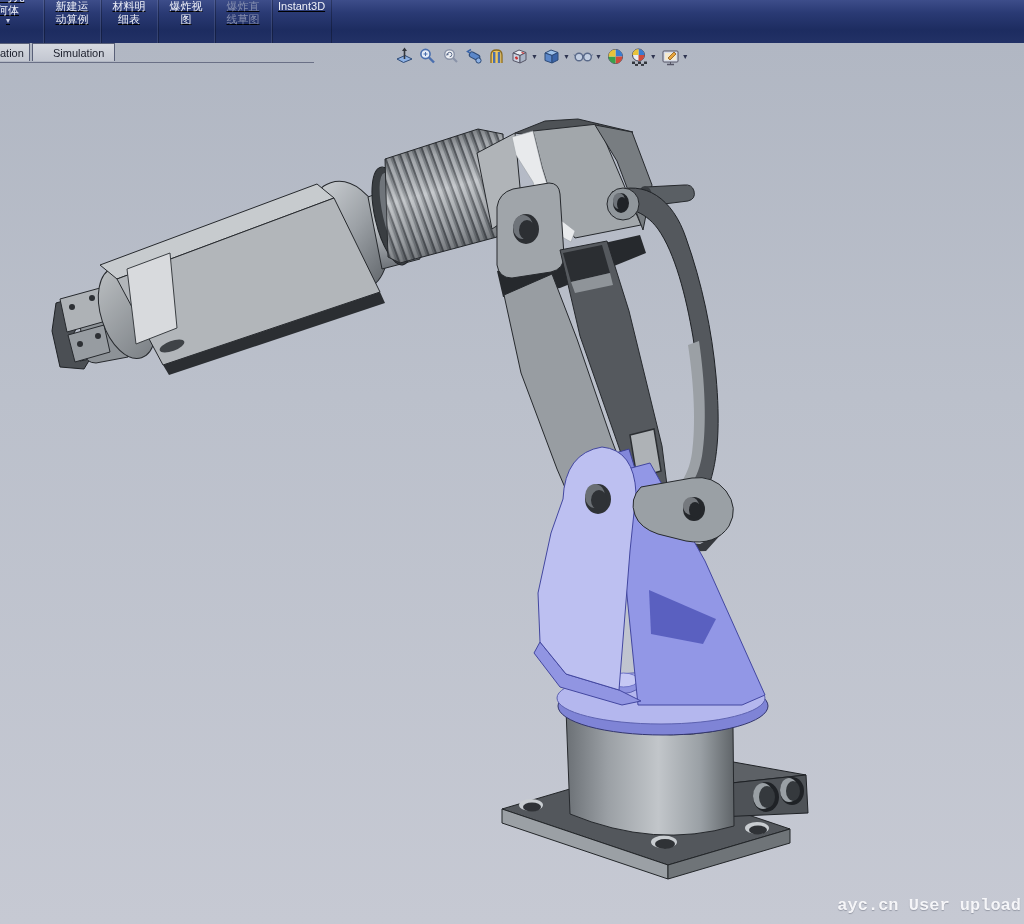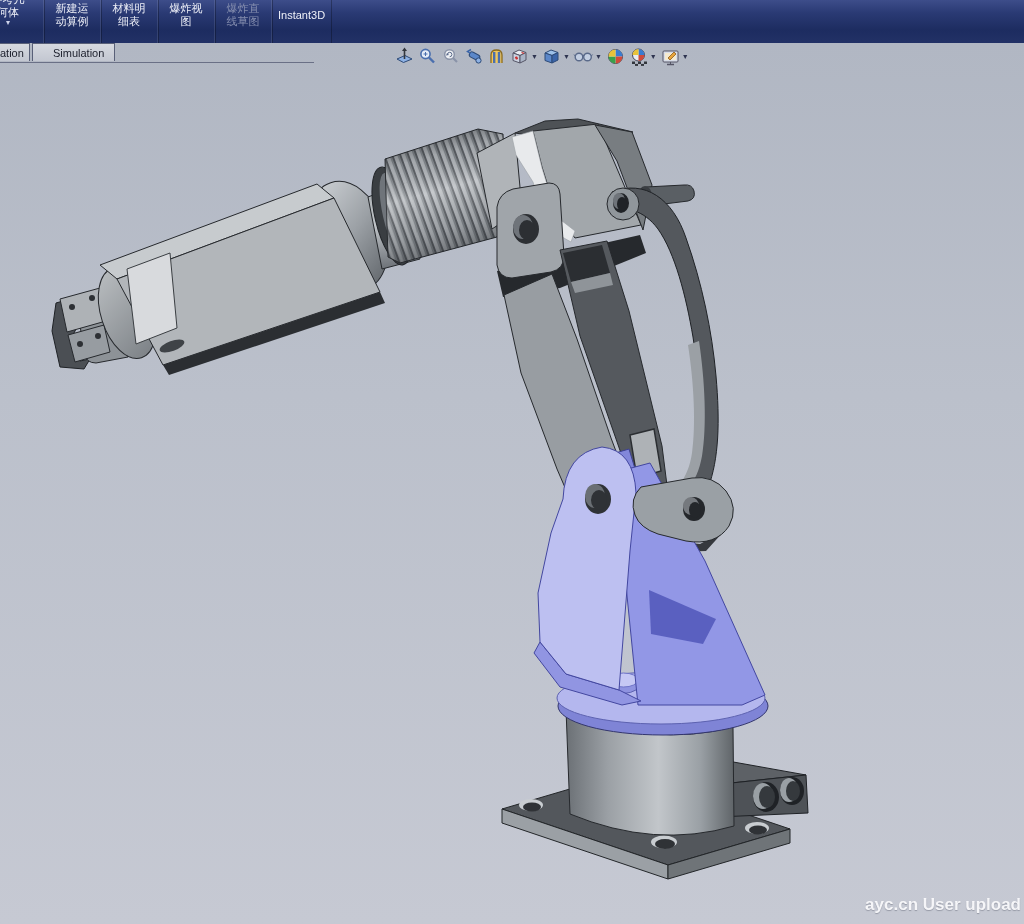--- a/index.html
+++ b/index.html
@@ -2,31 +2,31 @@
 <html style="--ribbon-navy: #22316a; --viewport-top: #b1b7c3; --viewport-bottom: #c6c9d3; --part-gray-light: #b2b6ba; --part-gray-dark: #55595e; --bracket-purple-light: #bdc0f1; --bracket-purple-mid: #9297e6; --bracket-purple-dark: #5a60c0;"><head>
 <meta charset="utf-8">
 <style>
   html,body{margin:0;padding:0;}
   body{width:1024px;height:924px;overflow:hidden;position:relative;
        font-family:"Liberation Sans", sans-serif;background:#c6c9d3;}
 
   
   .ribbon{position:absolute;left:0;top:0;width:1024px;height:43px;
     background:linear-gradient(180deg,#3d4d8a 0%,#2a3a74 30%,#1d2c60 70%,#223166 100%);
-    border-bottom:1px solid #111b3e; display:flex;align-items:flex-start;overflow:hidden;}
+    border-bottom:1px solid #111b3e; display:flex;align-items:flex-end;overflow:hidden;text-decoration:underline;}
   .rb{position:relative;height:43px;min-width:44px;padding:2px 6px 0 6px;color:#eef0f8;
       font-size:11px;line-height:13px;text-align:center;cursor:default;
       border-right:1px solid rgba(255,255,255,.10);box-shadow:1px 0 0 rgba(0,0,0,.28);}
   .rb .l1,.rb .l2{display:block;white-space:nowrap;}
   .rb .arrow{display:block;font-size:8px;line-height:8px;color:#cdd3ea;}
   .rb.disabled{color:#848dae;}
   .rb1{width:58px;min-width:58px;margin-left:-27px;}
   .rb1 .l1{margin-top:-9px;}
   .rb-instant{border-right:none;}
-  .rb-instant .l1{margin-top:7px;}
+  .rb-instant .l1{margin-top:0;}
 
   
   .viewport{position:absolute;left:0;top:43px;width:1024px;height:881px;
     background:linear-gradient(180deg,#b1b7c3 0%,#bbc0cb 40%,#c6c9d3 100%);}
   .modelsvg{position:absolute;left:0;top:0;width:1024px;height:881px;display:block;}
 
   
   .tabstrip{position:absolute;left:0;top:0;width:314px;height:19px;border-bottom:1px solid #6a7086;display:flex;}
   .tab{height:18px;box-sizing:border-box;border:1px solid #596078;border-bottom:none;
        background:linear-gradient(180deg,#d6d9e0 0%,#c3c7d1 100%);
@@ -34,21 +34,21 @@
   .tab-clip{width:30px;min-width:30px;padding:1px 14px 0 0;overflow:hidden;text-align:right;border-left:none;}
   .tab + .tab{margin-left:2px;}
 
   
   .viewbar{position:absolute;left:394px;top:3px;display:flex;align-items:center;gap:2px;}
   .vicon{width:21px;height:20px;display:flex;align-items:center;justify-content:center;cursor:pointer;}
   .vicon svg{display:block;}
   .dd{font-size:7px;color:#2e3450;margin:0 1px 0 -1px;cursor:pointer;}
 
   
-  .watermark{position:absolute;right:3px;bottom:9px;font-family:Liberation Sans, sans-serif;
+  .watermark{position:absolute;right:3px;bottom:9px;font-family:Liberation Mono, monospace;
     font-weight:bold;font-size:17px;color:rgba(250,250,252,.95);
     text-shadow:0 1px 1px rgba(90,95,110,.45);pointer-events:none;}
 </style>
 </head>
 <body>
 
 <div class="ribbon">
   <div class="rb rb1">
     <span class="l1">参考几</span>
     <span class="l2">何体</span>

